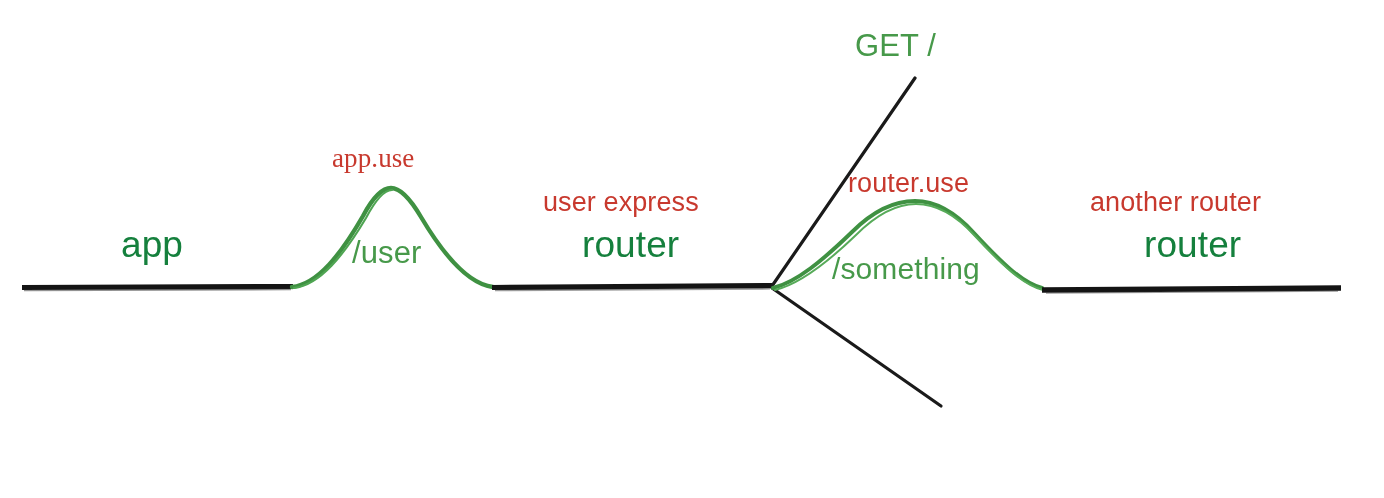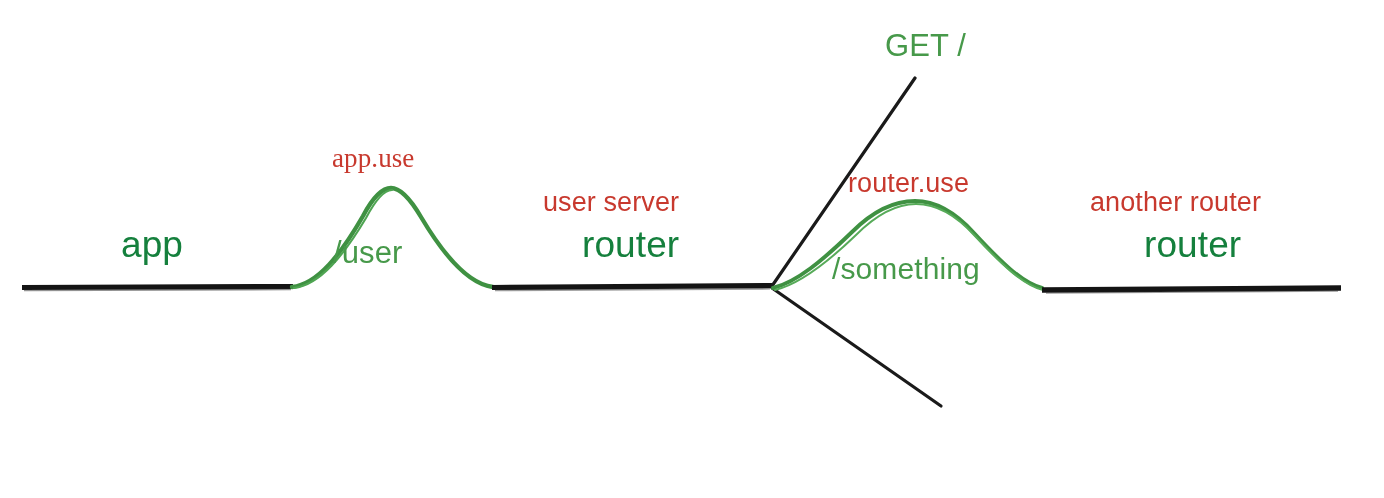--- a/index.html
+++ b/index.html
@@ -74,26 +74,26 @@
     <path d="M 773 288 C 797 282 823 260 852 232 C 873 211 894 201 915 201 C 935 201 955 212 974 233 C 1000 261 1022 283 1042 288" stroke="#3f9142" stroke-width="3.9" fill="none" stroke-linecap="round"></path>
     <path d="M 775 290 C 800 284 827 263 856 235 C 877 214 897 204 916 204 C 936 204 956 215 975 236 C 1001 264 1023 285 1043 290" stroke="#57ab59" stroke-width="2" fill="none" stroke-linecap="round"></path>
 
     <path d="M 1042 290 L 1341 288" stroke="#141414" stroke-width="5.4" fill="none" stroke-linecap="butt"></path>
     <path d="M 1046 293 L 1338 291" stroke="#3a3a3a" stroke-width="1.6" fill="none" opacity="0.5"></path>
   </svg>
 
   <div class="label label-black" style="left:121px; top:226px;">app</div>
 
   <div class="label label-red" style="left:332px; top:145px;font-family:Liberation Serif, serif;">app.use</div>
-  <div class="label label-green" style="left:333px; top:237px;">/user</div>
+  <div class="label label-green" style="left:352px; top:237px;">/user</div>
 
-  <div class="label label-red" style="left:543px; top:189px;">user server</div>
+  <div class="label label-red" style="left:543px; top:189px;">user express</div>
   <div class="label label-black" style="left:582px; top:226px;">router</div>
 
-  <div class="label label-green" style="left:885px; top:30px;">GET /</div>
+  <div class="label label-green" style="left:855px; top:30px;">GET /</div>
 
 
   <div class="label label-red" style="left:848px; top:170px;">router.use</div>
   <div class="label label-green-sm" style="left:832px; top:254px;">/something</div>
 
   <div class="label label-red" style="left:1090px; top:189px;">another router</div>
   <div class="label label-black" style="left:1144px; top:226px;">router</div>
 
 </div>
 

